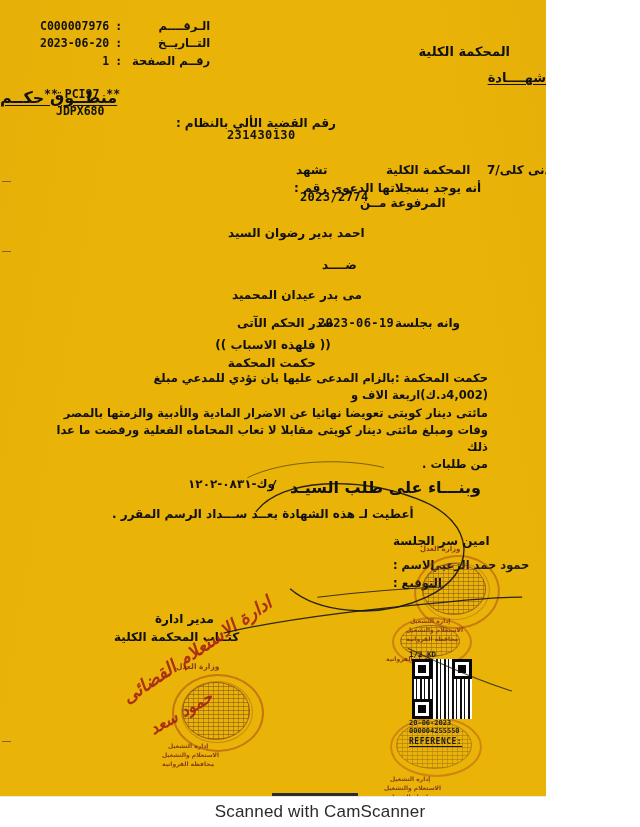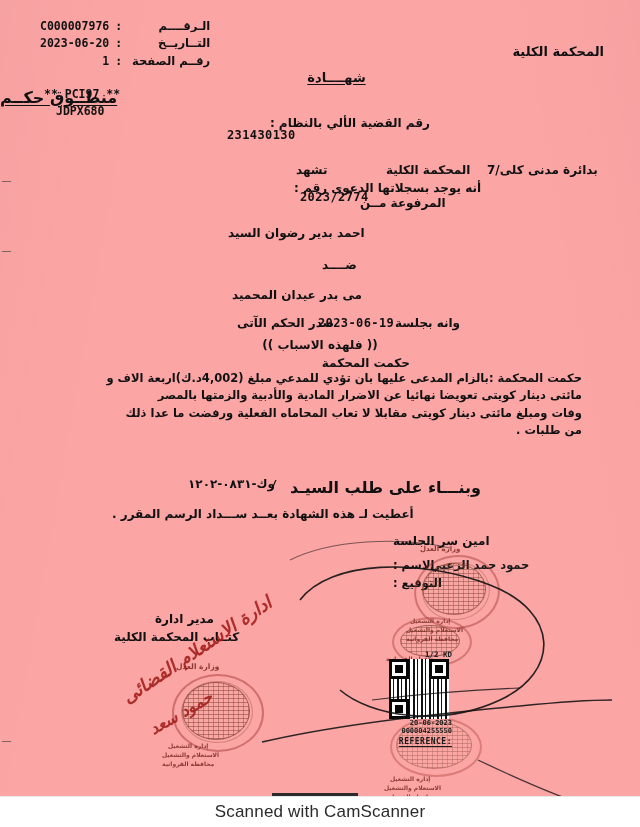--- a/index.html
+++ b/index.html
@@ -2,23 +2,23 @@
 <html lang="ar"><head>
 <meta charset="utf-8">
 <style>
   html, body {
     margin: 0;
     padding: 0;
     background: #ffffff;
   }
   #page {
     position: relative;
-    width: 640px;
+    width: 546px;
     height: 827px;
-    background: #fca5a5;
+    background: #eab308;
     overflow: hidden;
     font-family: "Liberation Sans", "DejaVu Sans", sans-serif;
     color: #111111;
   }
   
   #scan-tint {
     position: absolute;
     inset: 0;
     background:
       linear-gradient(100deg, rgba(0,0,0,0.018) 0%, rgba(0,0,0,0) 22%),
@@ -125,24 +125,24 @@
     font-style: italic;
     white-space: pre;
   }
 
   
   #pen-layer { position: absolute; inset: 0; pointer-events: none; }
 
   
   #qr-wrap {
     position: absolute;
-    left: 386px;
+    left: 409px;
     top: 650px;
     width: 66px;
-    text-align: right;
+    text-align: left;
   }
   #qr {
     width: 60px; height: 60px;
     margin: 0 auto;
     background-color: #ffffff;
     background-image:
       repeating-linear-gradient(90deg, #1a1a1a 0 2px, #ffffff 2px 4px, #1a1a1a 4px 5px, #ffffff 5px 8px),
       repeating-linear-gradient(0deg, rgba(0,0,0,0.92) 0 2px, rgba(255,255,255,0) 2px 5px, rgba(0,0,0,0.8) 5px 6px, rgba(255,255,255,0) 6px 9px);
     position: relative;
     filter: contrast(1.1);
@@ -243,21 +243,21 @@
     </div>
   </div>
 
   <div id="code-block">
     <div class="l1">** PCI97 **</div>
     <div class="l2">JDPX680</div>
   </div>
 
   <div class="txt ar" style="right:36px; top:44px; font-size:13px; letter-spacing:1.5px;">المحكمة الكلية</div>
 
-  <div class="txt ar u" style="left:0; right:0; top:70px; text-align:center; font-size:13px; letter-spacing:2px;padding-left:33px;">شهــــادة</div>
+  <div class="txt ar u" style="left:0; right:0; top:70px; text-align:right; font-size:13px; letter-spacing:2px;padding-left:33px;">شهــــادة</div>
   <div class="txt ar u" style="left:0; right:0; top:88px; text-align:left; font-size:16px; letter-spacing:2px;">منطــوق حكــم</div>
 
   <div class="txt ar" style="left:0; right:210px; top:116px; text-align:right; font-size:12px; letter-spacing:1.4px;">رقم القضية الألي بالنظام :</div>
   <div class="txt ltr" style="left:227px; top:128px; font-size:12px;">231430130</div>
 
   <div class="txt ar" style="left:296px; top:163px; font-size:12px; letter-spacing:1.4px;">تشهد</div>
   <div class="txt ar" style="left:386px; top:163px; font-size:12px; letter-spacing:1.4px;">المحكمة الكلية</div>
   <div class="txt ar" style="left:487px; top:163px; font-size:12px; letter-spacing:1.2px;">بدائرة مدنى كلى/7</div>
 
   <div class="txt ar" style="left:294px; top:181px; font-size:12px; letter-spacing:1.3px;">أنه يوجد بسجلاتها الدعوى رقم :</div>

